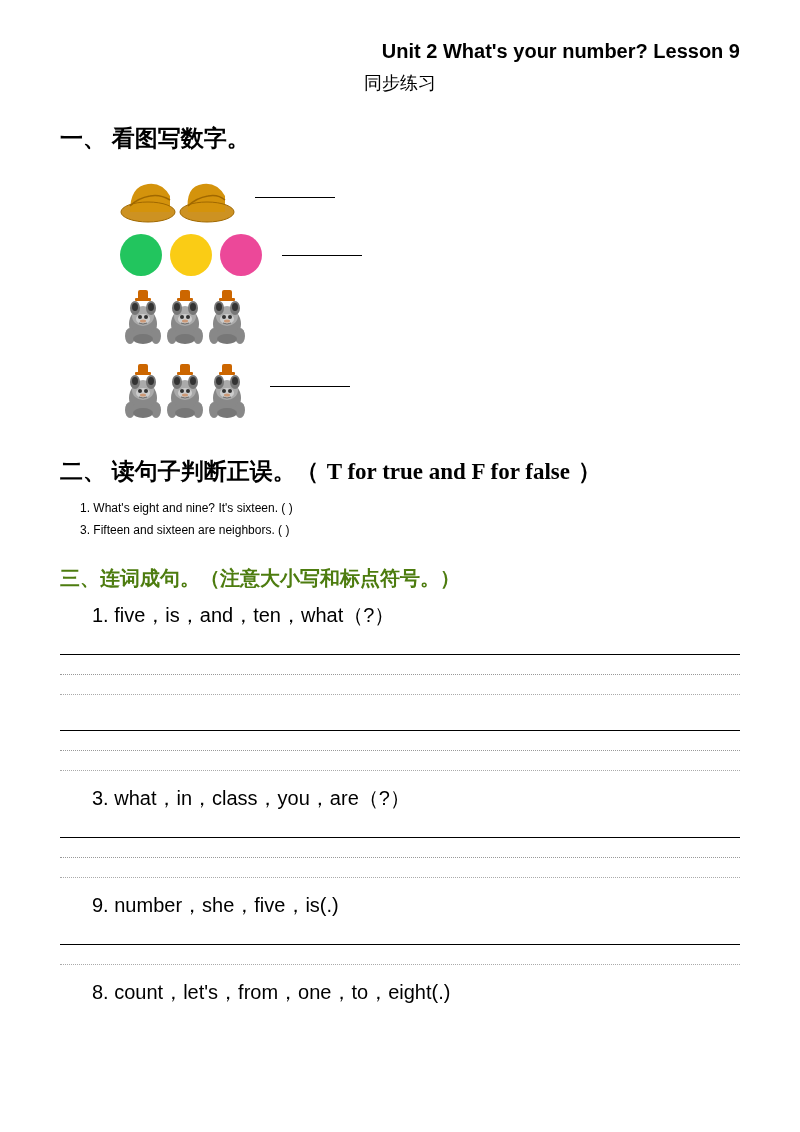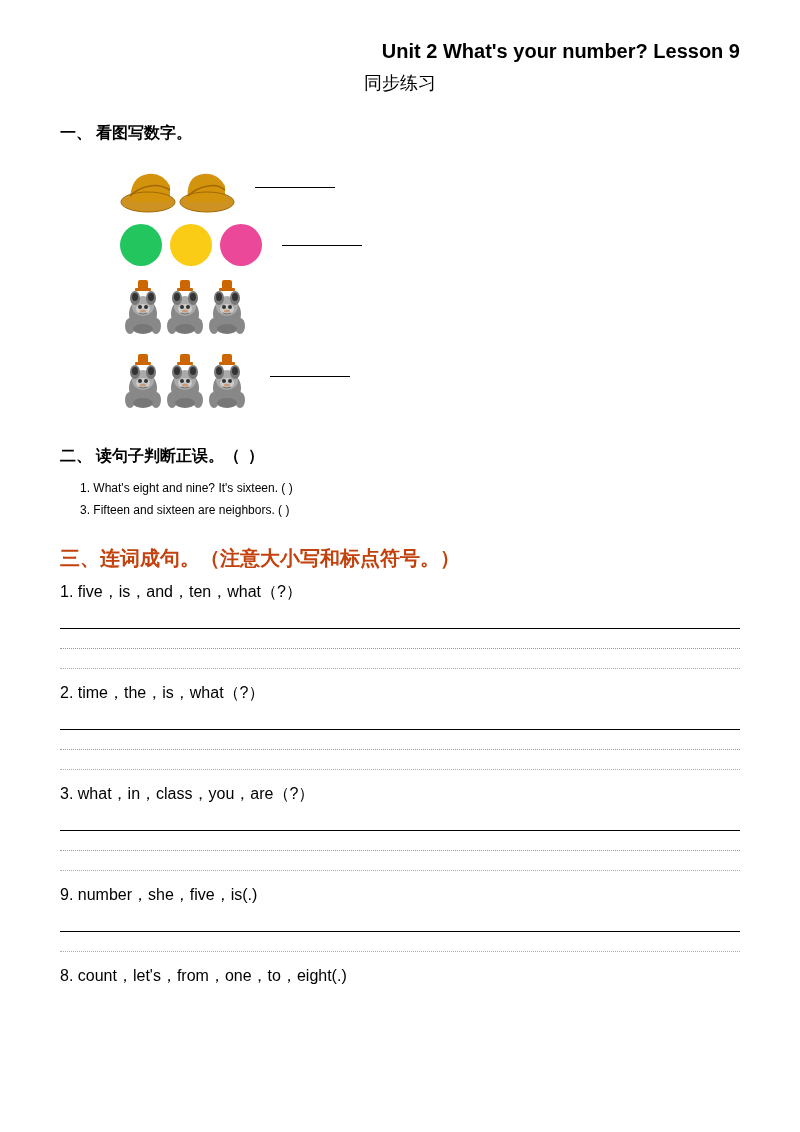--- a/index.html
+++ b/index.html
@@ -30,21 +30,21 @@
       text-align: center;
       font-size: 18px;
       margin-bottom: 28px;
     }
 
     .section {
       margin-bottom: 28px;
     }
 
     .section-header {
-      font-size: 16px;
+      font-size: 23px;
       font-weight: bold;
       margin-bottom: 14px;
       display: flex;
       align-items: center;
       gap: 8px;
     }
 
     .section-header .bold-part {
       font-weight: bold;
     }
@@ -94,29 +94,30 @@
 
     .section2-list li {
       margin-bottom: 8px;
       font-size: 12px;
       font-family: Arial, "Times New Roman", serif;
     }
 
     
     .section3-header {
       font-size: 20px;
-      color: #c2410c;
+      color: #4d7c0f;
       font-weight: bold;
       margin-bottom: 10px;
     }
 
     .sentence-item {
       margin-bottom: 2px;
-      font-size: 16px;
+      font-size: 20px;
       font-family: Arial, "Times New Roman", serif;
+      margin-left: 32px;
     }
 
     .write-lines {
       margin-bottom: 14px;
       margin-top: 4px;
     }
 
     .write-line-solid {
       border-bottom: 1.5px solid #000;
       height: 22px;
@@ -299,39 +300,39 @@
       </div>
       <div class="answer-line" style="margin-top: 60px;"></div>
     </div>
 
   </div>
 </div>
 
 <div class="section" style="margin-top: 10px;">
   <div class="section-header">
     <span>二、 读句子判断正误。（</span>
+      <span class="bold-part">T for true and F for false</span>
       <span>）</span>
   </div>
   <ul class="section2-list">
     <li>1. What's eight and nine? It's sixteen. (    )</li>
     <li>3. Fifteen and sixteen are neighbors.   (    )</li>
   </ul>
 </div>
 
 <div class="section" style="margin-top: 16px;">
   <div class="section3-header">三、连词成句。（注意大小写和标点符号。）</div>
 
   <div class="sentence-item">1. five，is，and，ten，what（?）</div>
   <div class="write-lines">
     <div class="write-line-solid"></div>
     <div class="write-line-dotted"></div>
     <div class="write-line-dotted2"></div>
   </div>
 
-  <div class="sentence-item">2. time，the，is，what（?）</div>
   <div class="write-lines">
     <div class="write-line-solid"></div>
     <div class="write-line-dotted"></div>
     <div class="write-line-dotted2"></div>
   </div>
 
   <div class="sentence-item">3. what，in，class，you，are（?）</div>
   <div class="write-lines">
     <div class="write-line-solid"></div>
     <div class="write-line-dotted"></div>

